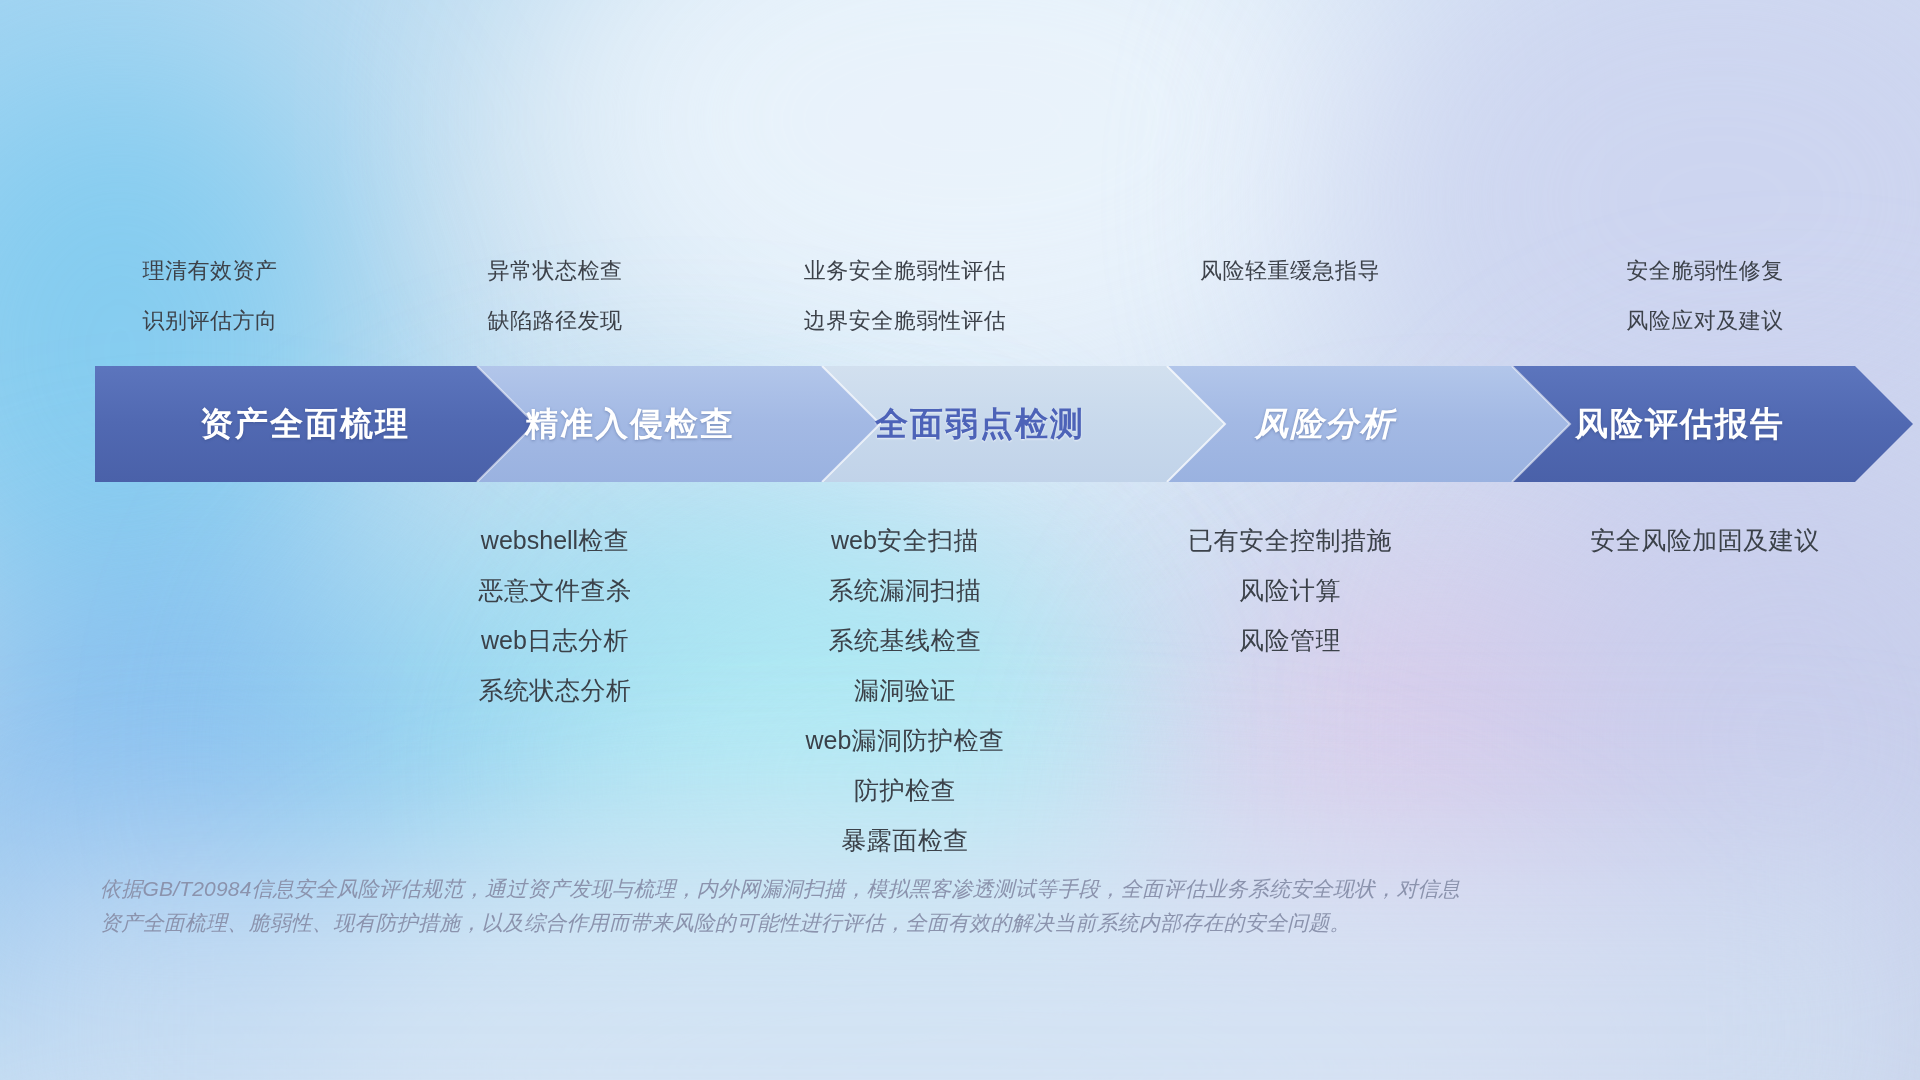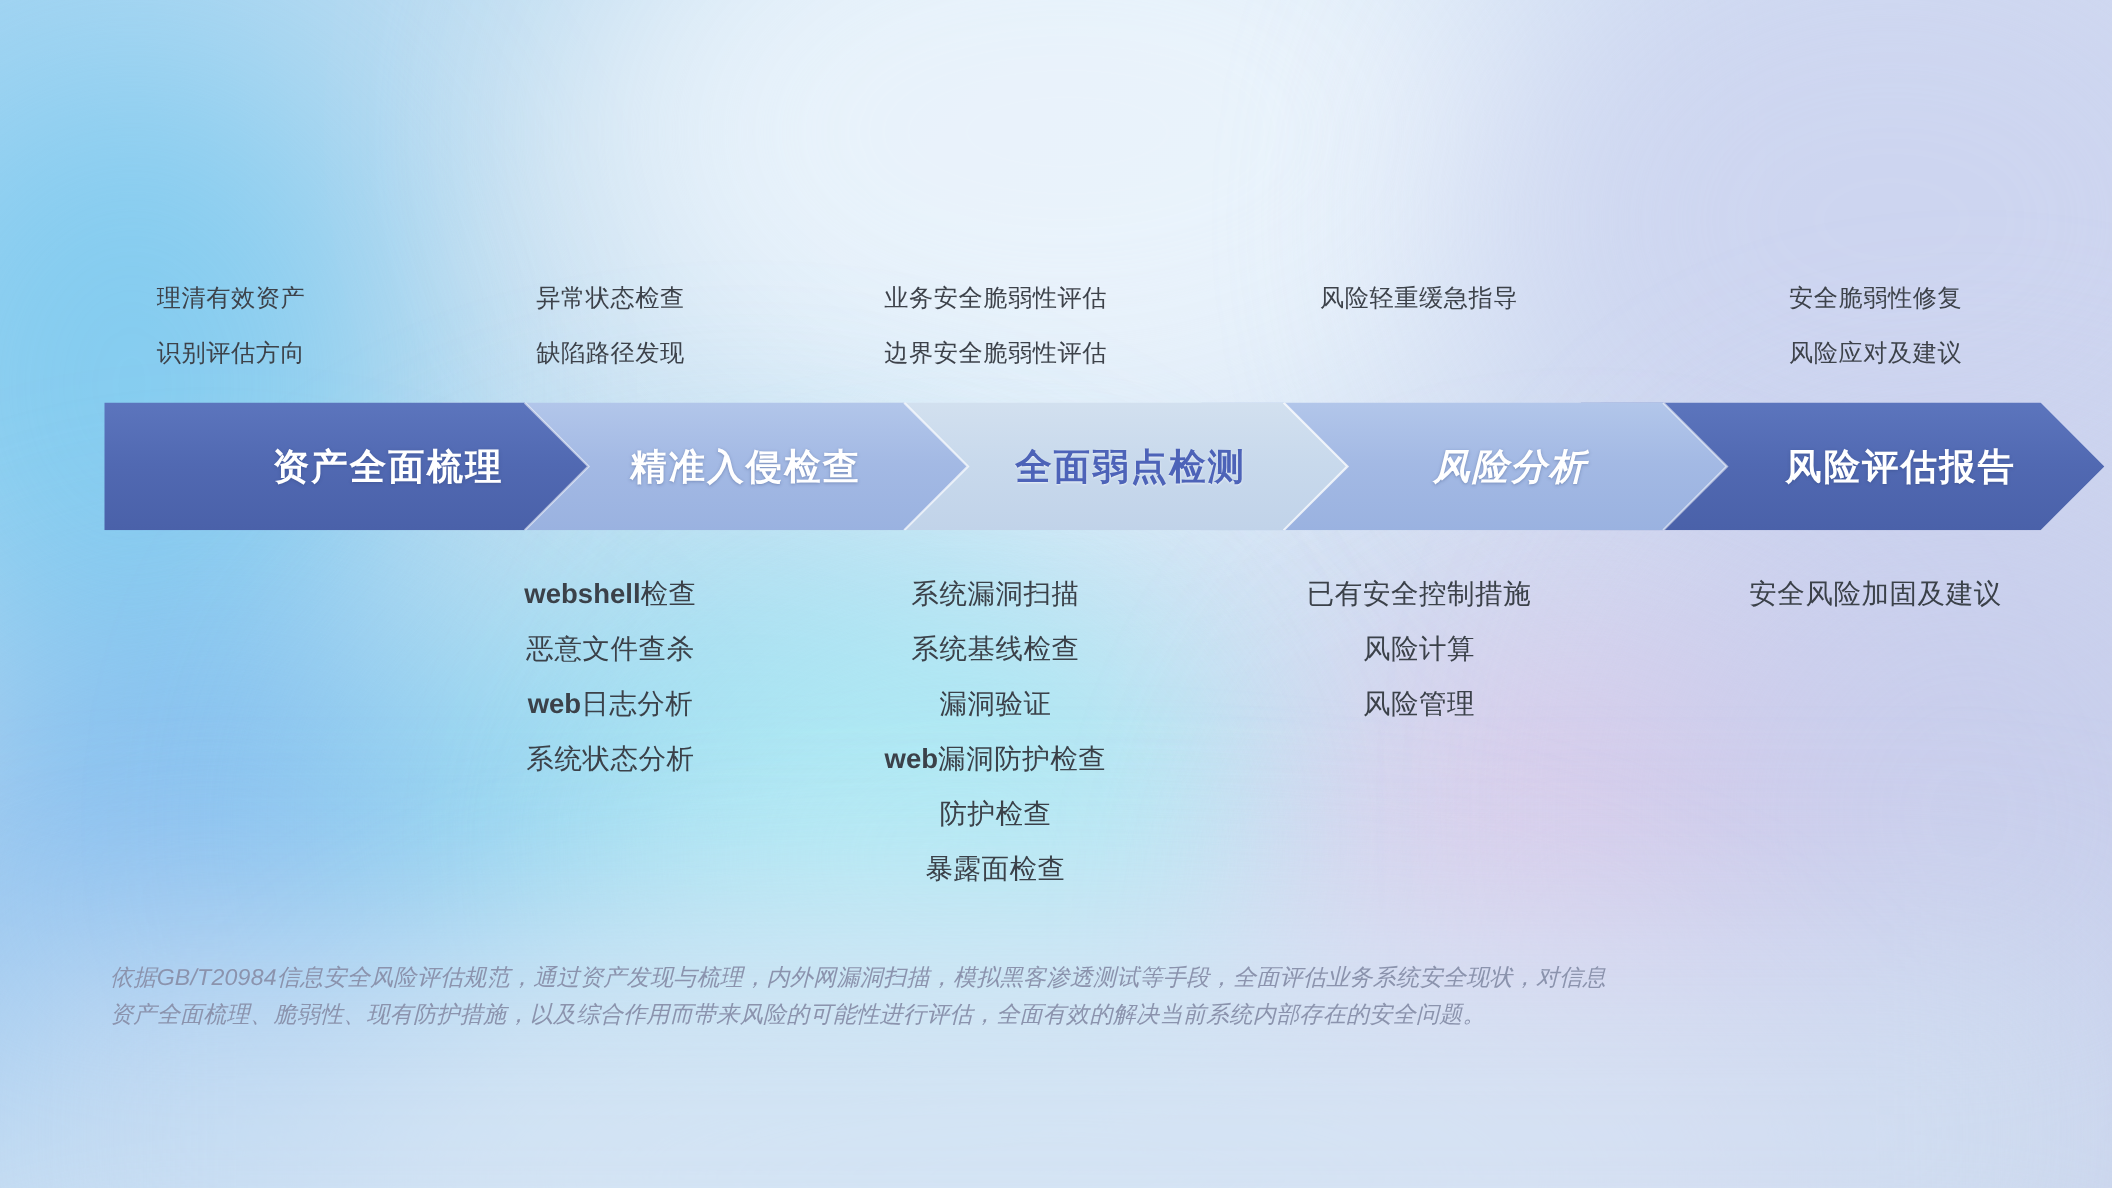--- a/index.html
+++ b/index.html
@@ -71,21 +71,21 @@
     top: 515px;
   }
   .bot-line {
     font-size: 25px;
     line-height: 50px;
     letter-spacing: 0.5px;
     color: #3b4149;
     white-space: nowrap;
   }
   .bot-line .lat {
-    font-weight: 700;
+    font-weight: 400;
     letter-spacing: 0;
   }
 
   
   #band {
     position: absolute;
     left: 0;
     top: 366px;
     width: 1920px;
     height: 116px;
@@ -98,21 +98,20 @@
     height: 116px;
     line-height: 116px;
     font-size: 33px;
     font-weight: 700;
     letter-spacing: 2px;
     color: #ffffff;
     text-align: center;
     white-space: nowrap;
     text-shadow: 0 1px 3px rgba(40,60,110,.35);
     pointer-events: none;
-    padding-left: 48px;
   }
   .band-label.accent {
     color: #4d63b8;
     text-shadow: 0 1px 2px rgba(255,255,255,.65);
   }
 
   
   #footer {
     position: absolute;
     left: 100px;
@@ -235,20 +234,21 @@
 
 
   <div class="col bottom-col" style="left:370px; width:370px;">
     <div class="bot-line"><span class="lat">webshell</span><span>检查</span></div>
     <div class="bot-line">恶意文件查杀</div>
     <div class="bot-line"><span class="lat">web</span><span>日志分析</span></div>
     <div class="bot-line">系统状态分析</div>
   </div>
 
   <div class="col bottom-col" style="left:715px; width:380px;">
+    <div class="bot-line"><span class="lat">web</span><span>安全扫描</span></div>
     <div class="bot-line">系统漏洞扫描</div>
     <div class="bot-line">系统基线检查</div>
     <div class="bot-line">漏洞验证</div>
     <div class="bot-line"><span class="lat">web</span><span>漏洞防护检查</span></div>
     <div class="bot-line">防护检查</div>
     <div class="bot-line">暴露面检查</div>
   </div>
 
   <div class="col bottom-col" style="left:1070px; width:440px;">
     <div class="bot-line">已有安全控制措施</div>

